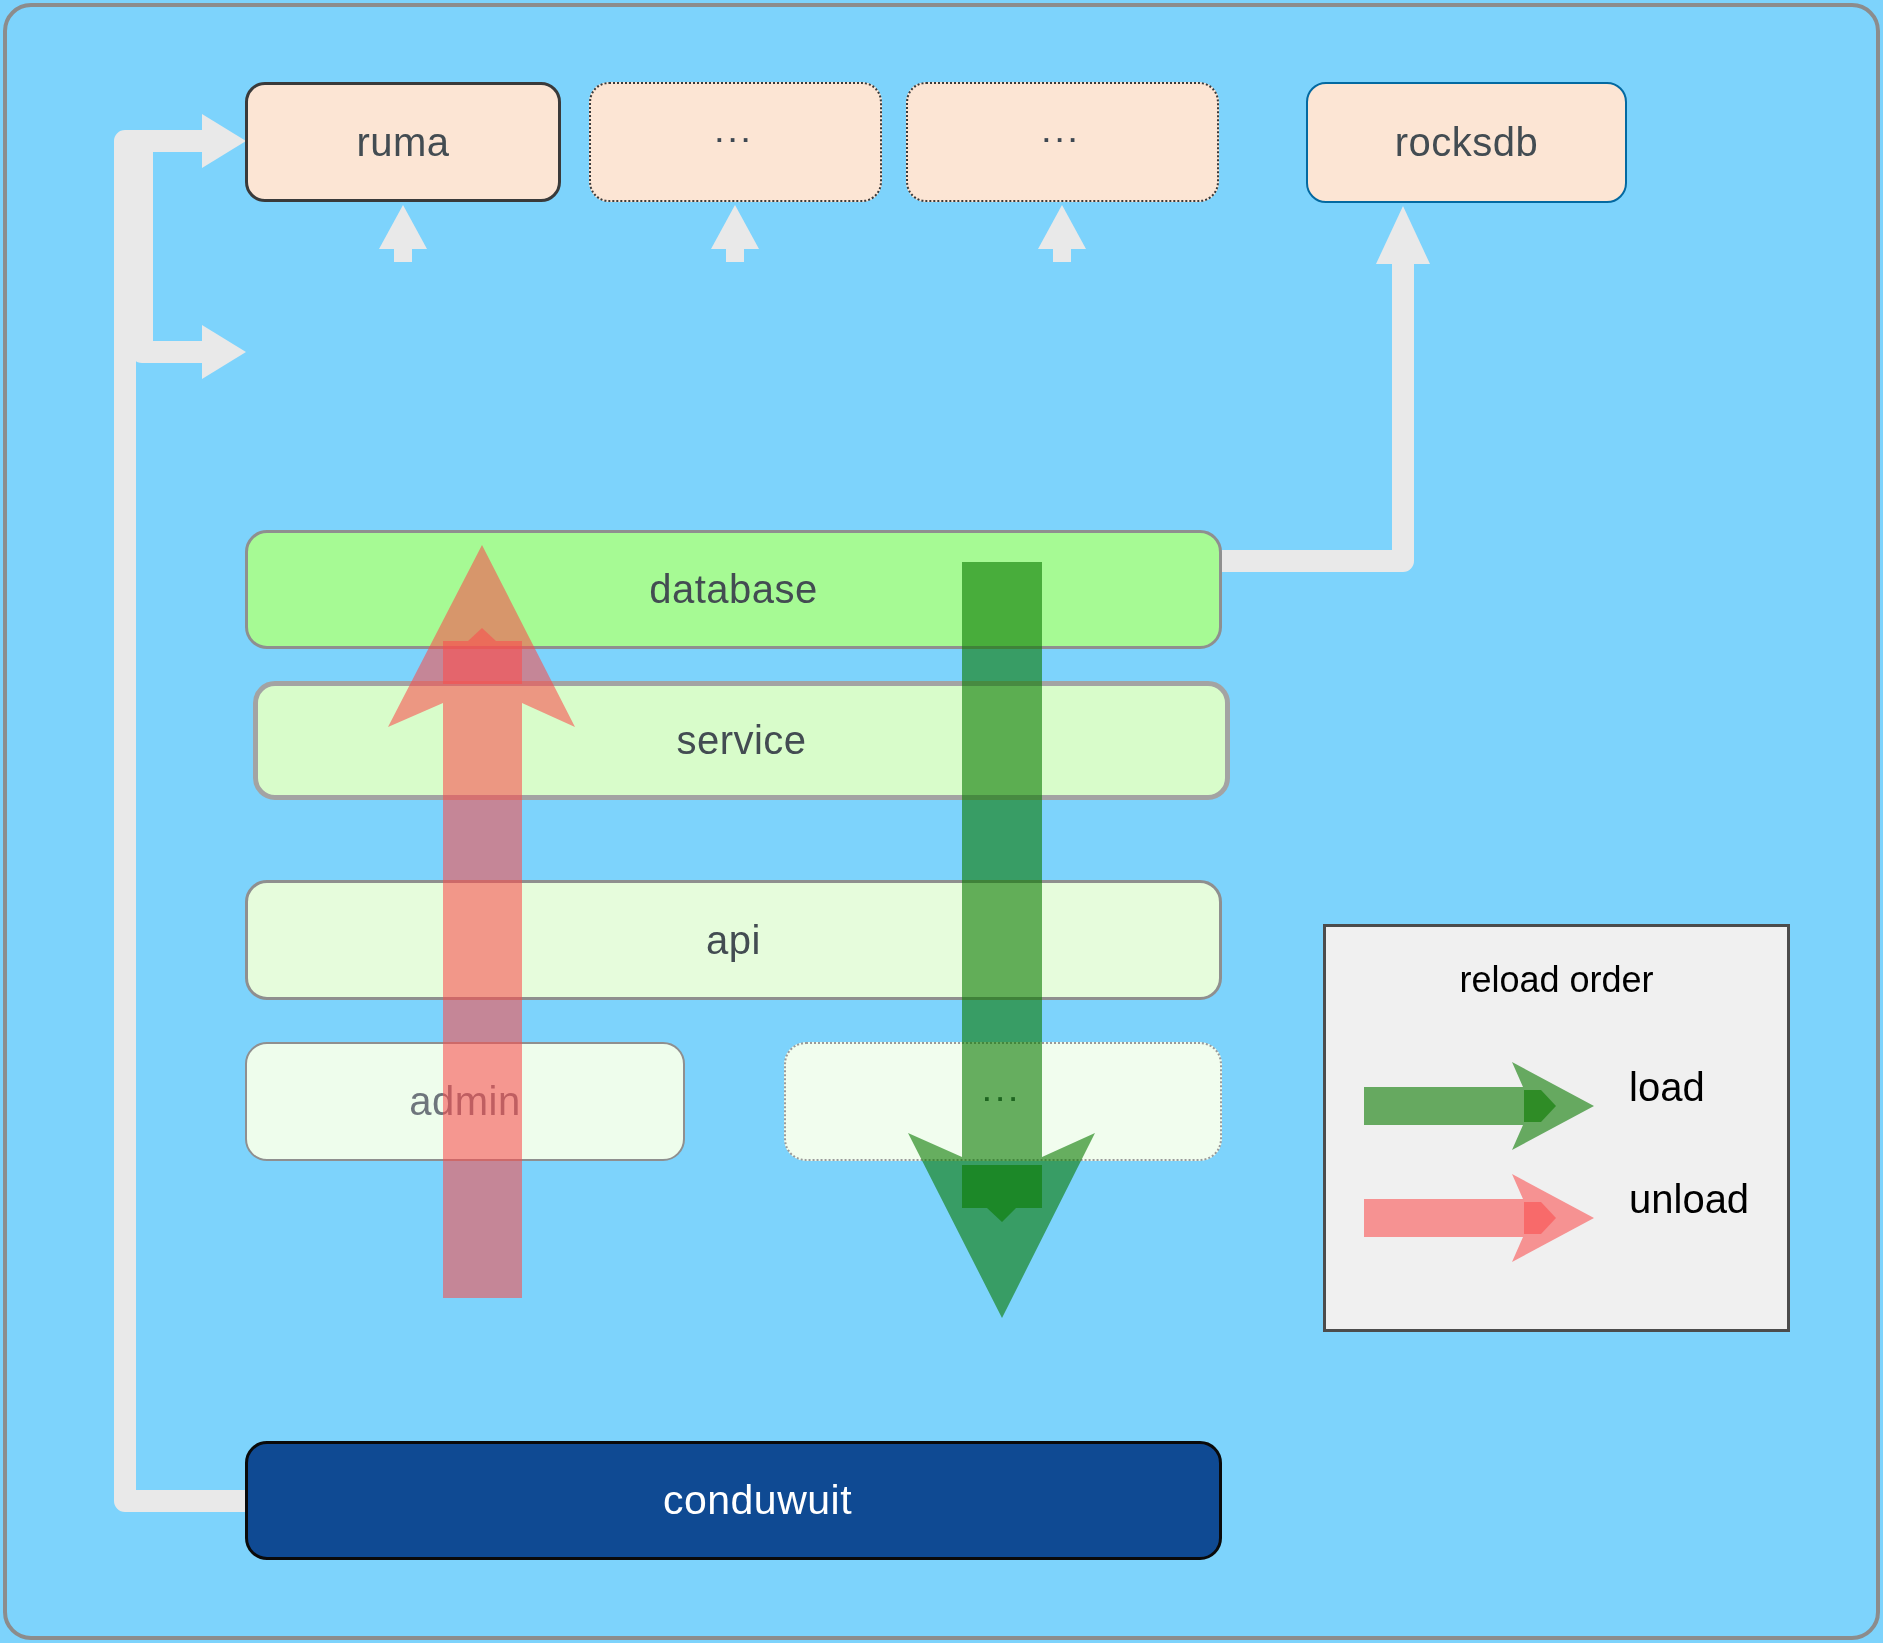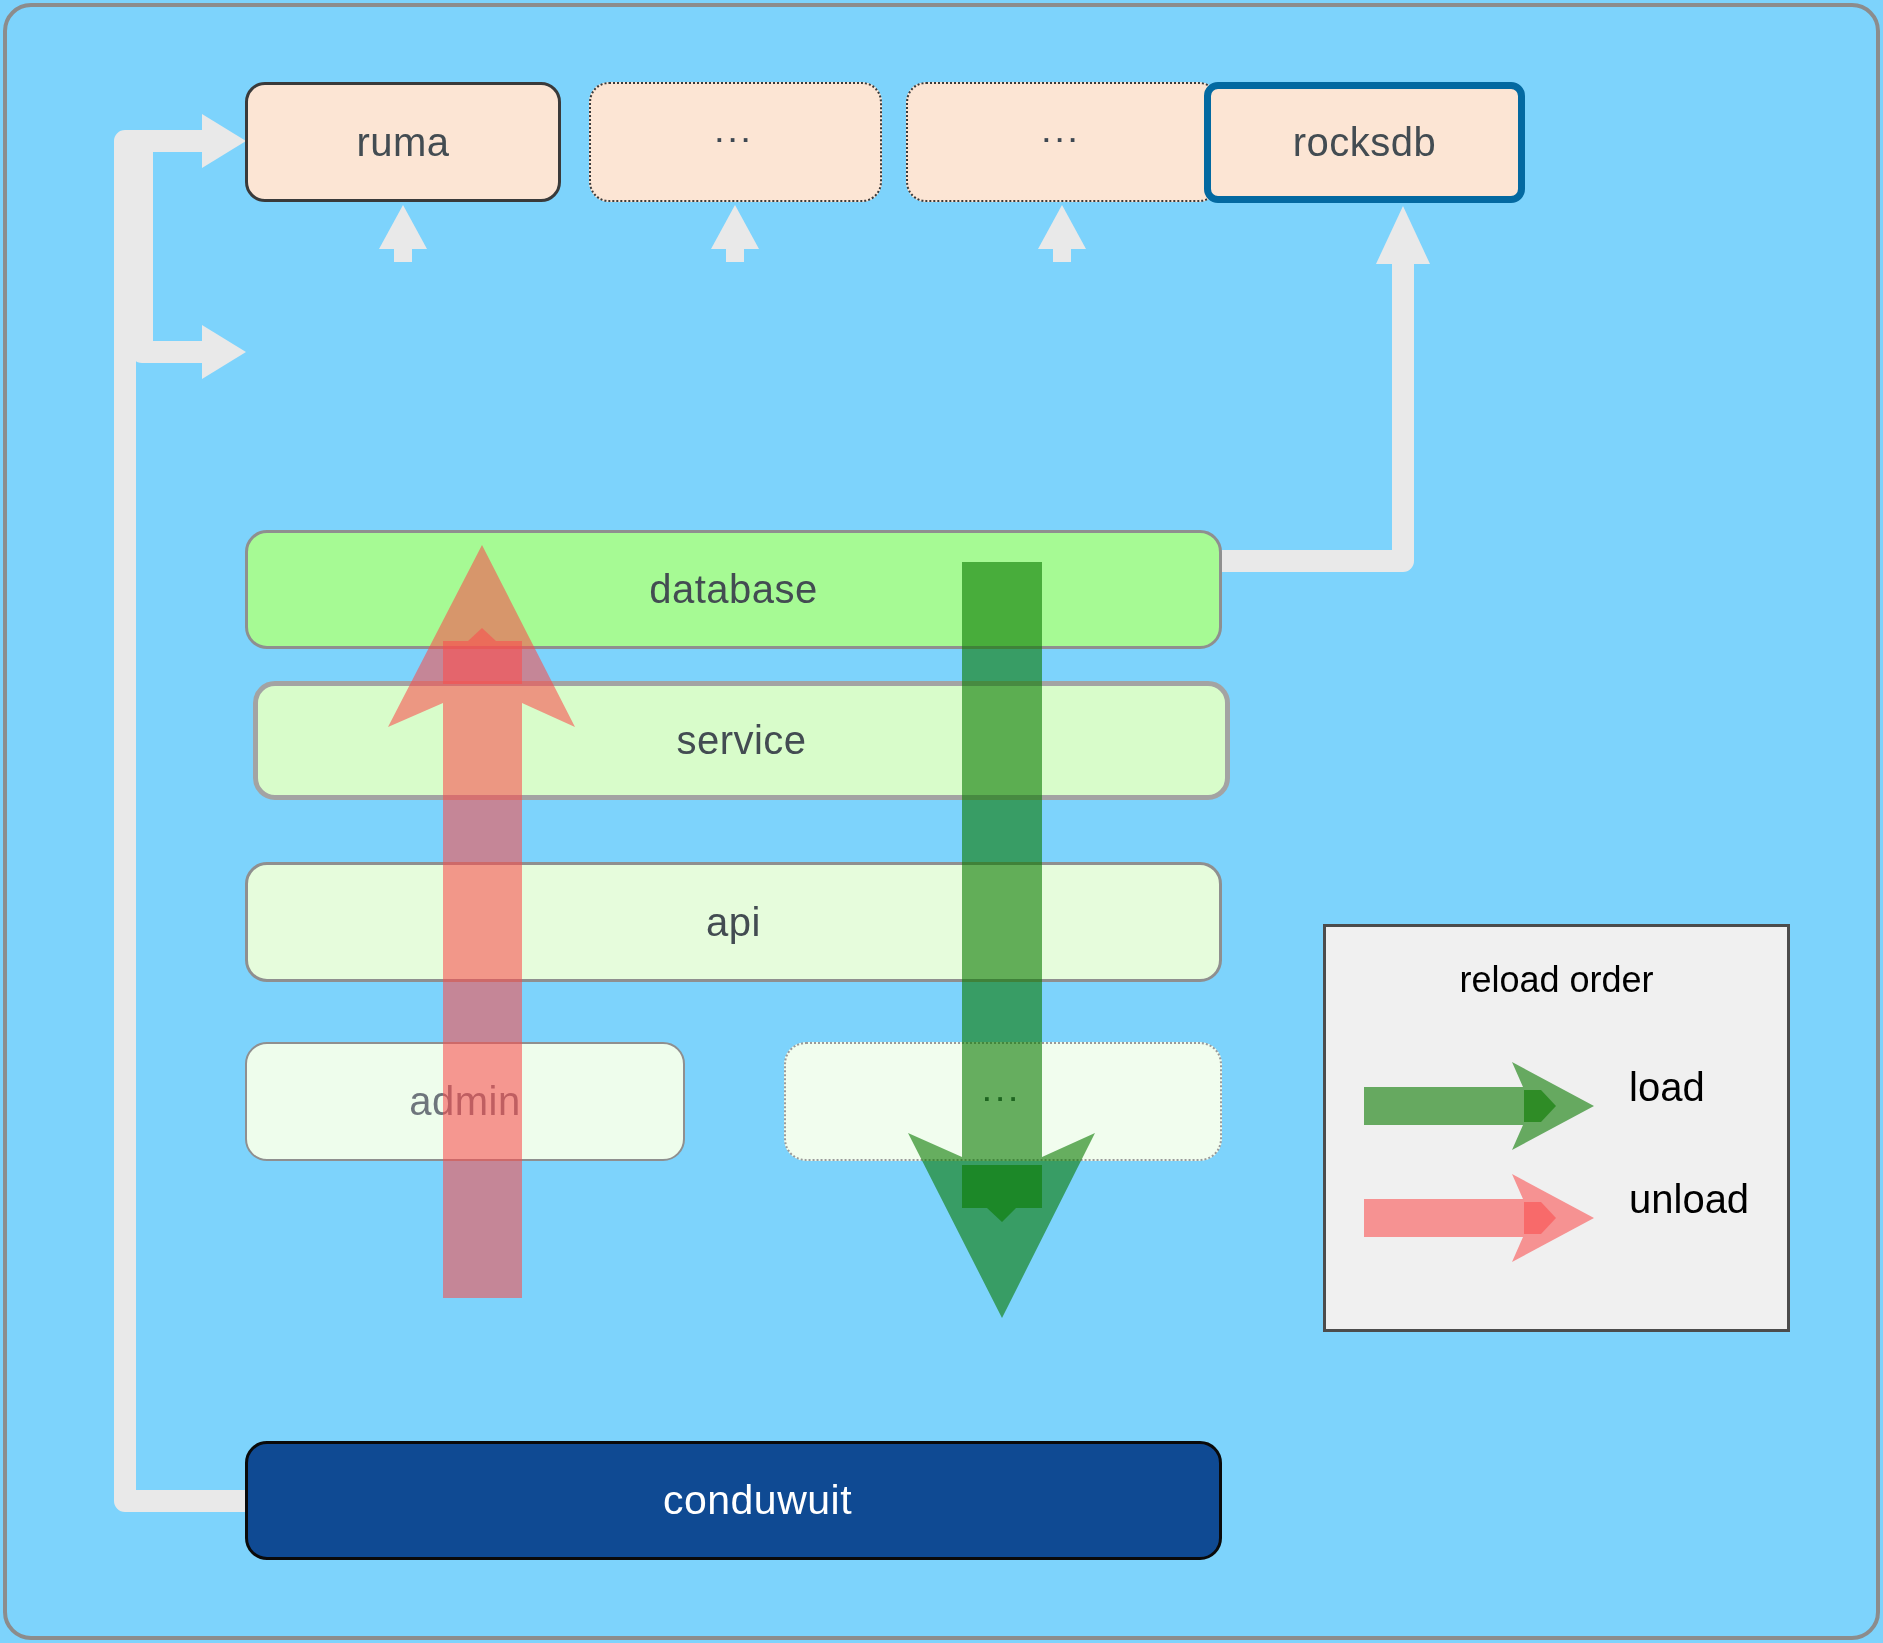--- a/index.html
+++ b/index.html
@@ -7,26 +7,26 @@
   .stage{position:relative;width:1883px;height:1643px;background:#7dd3fc;overflow:hidden;}
   .frame{position:absolute;left:3px;top:3px;right:3px;bottom:3px;border:4px solid #8c8c8c;border-radius:28px;}
   .layer{position:absolute;left:0;top:0;width:1883px;height:1643px;pointer-events:none;}
   .node{position:absolute;display:flex;align-items:center;justify-content:center;box-sizing:border-box;border-radius:22px;}
   .node .lbl{font-size:40px;font-weight:500;color:#434c52;letter-spacing:0.5px;}
   .dots{font-size:26px;font-weight:900;letter-spacing:6px;color:#3e4852;transform:translateY(-30%);}
   
   .n-ruma{left:245px;top:82px;width:316px;height:120px;background:#fce5d4;border:3px solid #3a3a3a;border-radius:20px;}
   .n-dots1{left:589px;top:82px;width:293px;height:120px;background:#fce5d4;border:2px dotted #3a3a3a;border-radius:20px;}
   .n-dots2{left:906px;top:82px;width:313px;height:120px;background:#fce5d4;border:2px dotted #3a3a3a;border-radius:20px;}
-  .n-rocksdb{left:1204px;top:82px;width:321px;height:121px;background:#fce5d4;border:7px solid #0369a1;border-radius:14px;}
+  .n-rocksdb{left:1306px;top:82px;width:321px;height:121px;background:#fce5d4;border:2px solid #0369a1;border-radius:20px;}
   
   .n-core{left:245px;top:260px;width:977px;height:186px;background:#d4e6f8;border:3px solid #8f8f8f;}
   .n-database{left:245px;top:502px;width:977px;height:119px;background:#a6fa94;border:3px solid #8f8f8f;margin-top:28px;}
   .n-service{left:253px;top:681px;width:977px;height:119px;background:#d8fcca;border:5px solid #a3a3a3;}
-  .n-api{left:245px;top:862px;width:977px;height:120px;background:#e6fcdc;border:3px solid #8f8f8f;}
+  .n-api{left:245px;top:880px;width:977px;height:120px;background:#e6fcdc;border:3px solid #8f8f8f;}
   .n-admin{left:245px;top:1042px;width:440px;height:119px;background:#eefdec;border:2px solid #8f8f8f;}
   .n-admin .lbl{color:#6e757c;}
   .n-dotsadmin{left:784px;top:1042px;width:438px;height:119px;background:#f1fdee;border:2px dotted #9a9a9a;}
   .n-router{left:245px;top:1222px;width:977px;height:119px;background:#ffffff;border:2px solid #8f8f8f;}
   .n-conduwuit{left:245px;top:1441px;width:977px;height:119px;background:#0f4a93;border:3px solid #0a0a0a;padding-left:48px;}
   .n-conduwuit .lbl{color:#ffffff;font-size:41px;}
   
   .legend{position:absolute;left:1323px;top:924px;width:467px;height:408px;background:#f0f0f0;border:3px solid #4c4c4c;box-sizing:border-box;}
   .legend-title{position:absolute;left:0;top:32px;width:100%;text-align:center;font-size:36px;color:#000;}
   .legend-item-label{position:absolute;font-size:40px;color:#000;}

